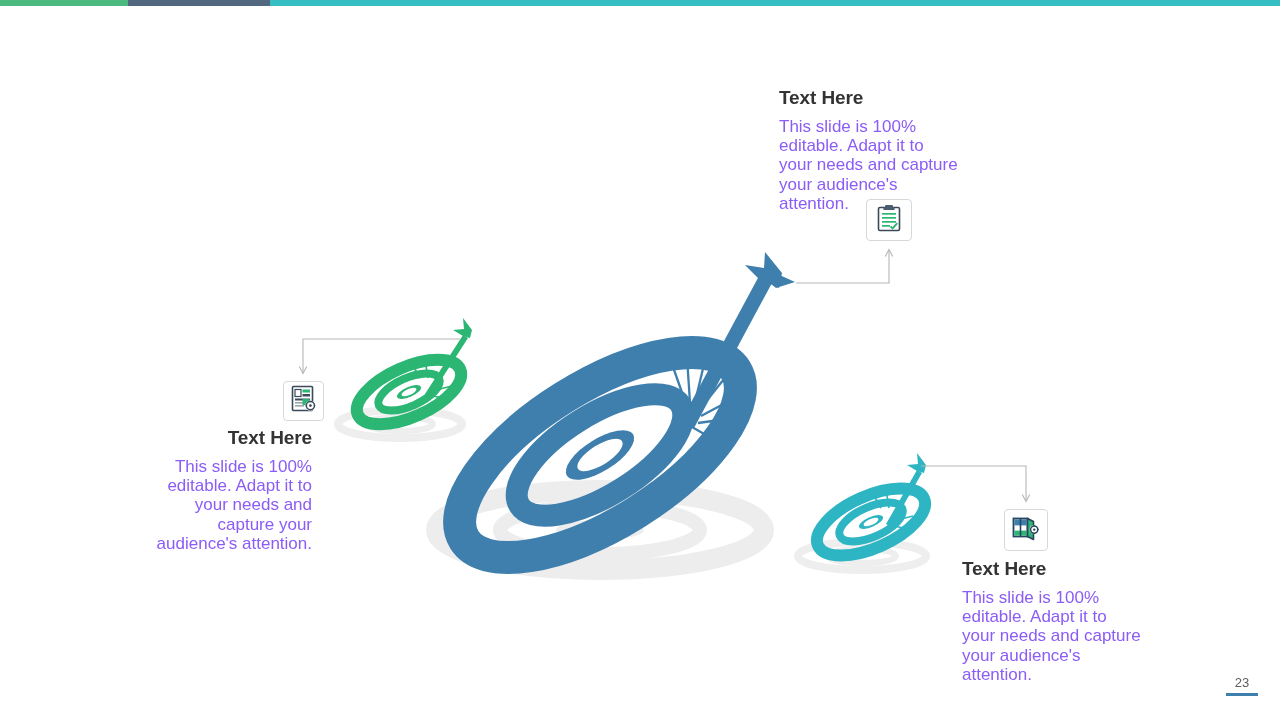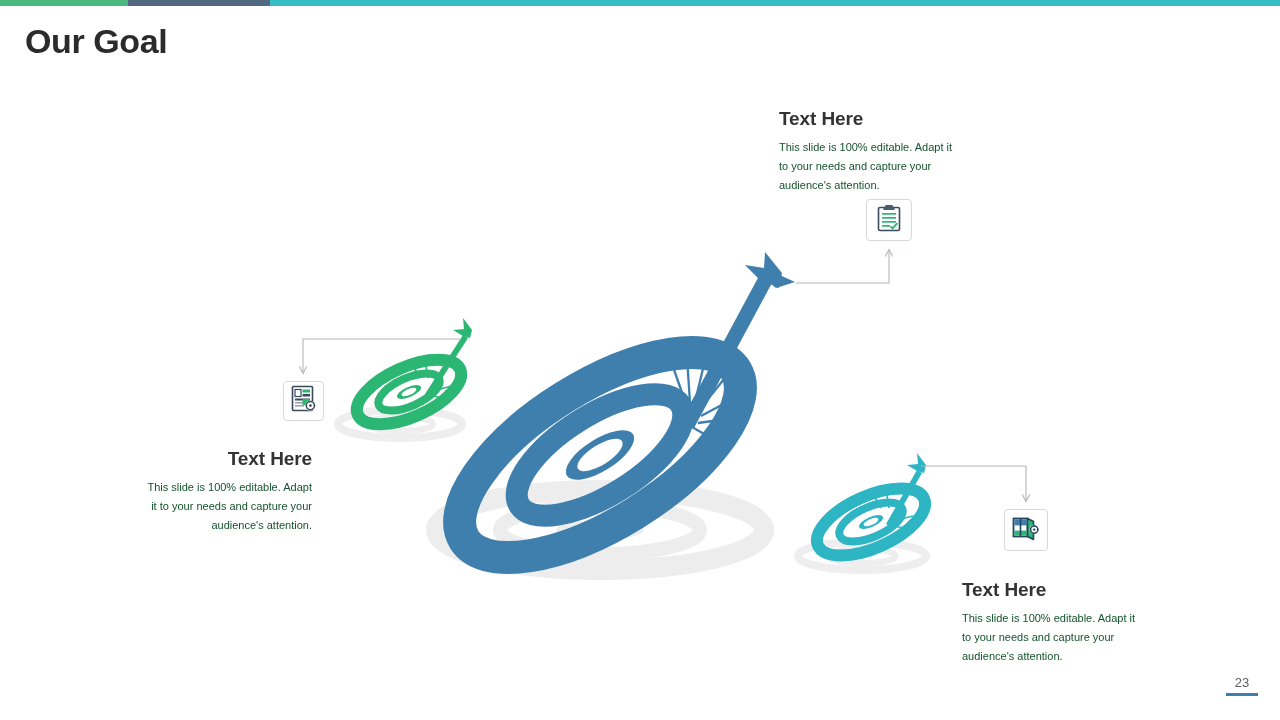--- a/index.html
+++ b/index.html
@@ -48,32 +48,32 @@
   .stage {
     position: absolute;
     left: 0; top: 0;
     width: 1280px;
     height: 720px;
     pointer-events: none;
   }
   .stage svg { display: block; }
 
   
-  .callout { position: absolute; margin-top: 21px; }
+  .callout { position: absolute; }
   .callout .ct-title {
     font-size: 19px;
     font-weight: bold;
     color: #333333;
     line-height: 24px;
     margin-bottom: 7px;
     letter-spacing: -0.1px;
   }
   .callout .ct-body {
-    font-size: 11px;
-    color: #14532d;
+    font-size: 17px;
+    color: #8b5cf6;
     line-height: 19.2px;
   }
 
   #callout-top    { left: 779px; top: 86px;  width: 180px; text-align: left; }
   #callout-left   { left: 140px; top: 426px; width: 172px; text-align: right; }
   #callout-right  { left: 962px; top: 557px; width: 182px; text-align: left; }
 
   
   .icon-box {
     position: absolute;
@@ -111,21 +111,20 @@
 <body>
 
 <div id="slide">
 
   <div class="topbar">
     <div class="seg-green"></div>
     <div class="seg-slate"></div>
     <div class="seg-teal"></div>
   </div>
 
-  <div class="page-title">Our Goal</div>
 
   <div class="stage">
     <svg width="1280" height="720" viewBox="0 0 1280 720" xmlns="http://www.w3.org/2000/svg">
 
       <defs>
 
         <marker id="ah" markerWidth="9" markerHeight="9" refX="4.5" refY="7.4" orient="auto" markerUnits="userSpaceOnUse">
           <path d="M1.1,1.4 L4.5,7.6 L7.9,1.4" fill="none" stroke="#b6b6b6" stroke-width="1.1"></path>
         </marker>
 

